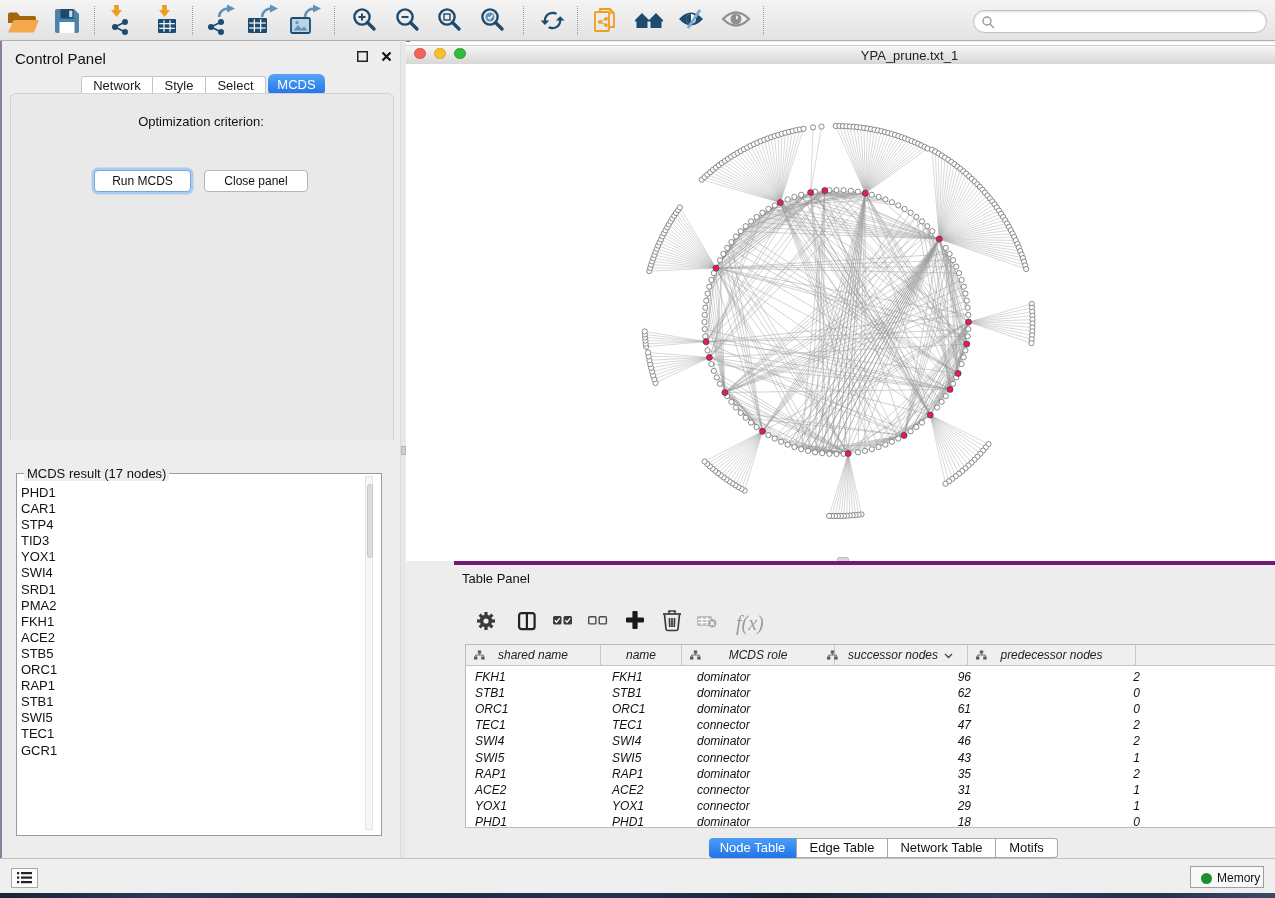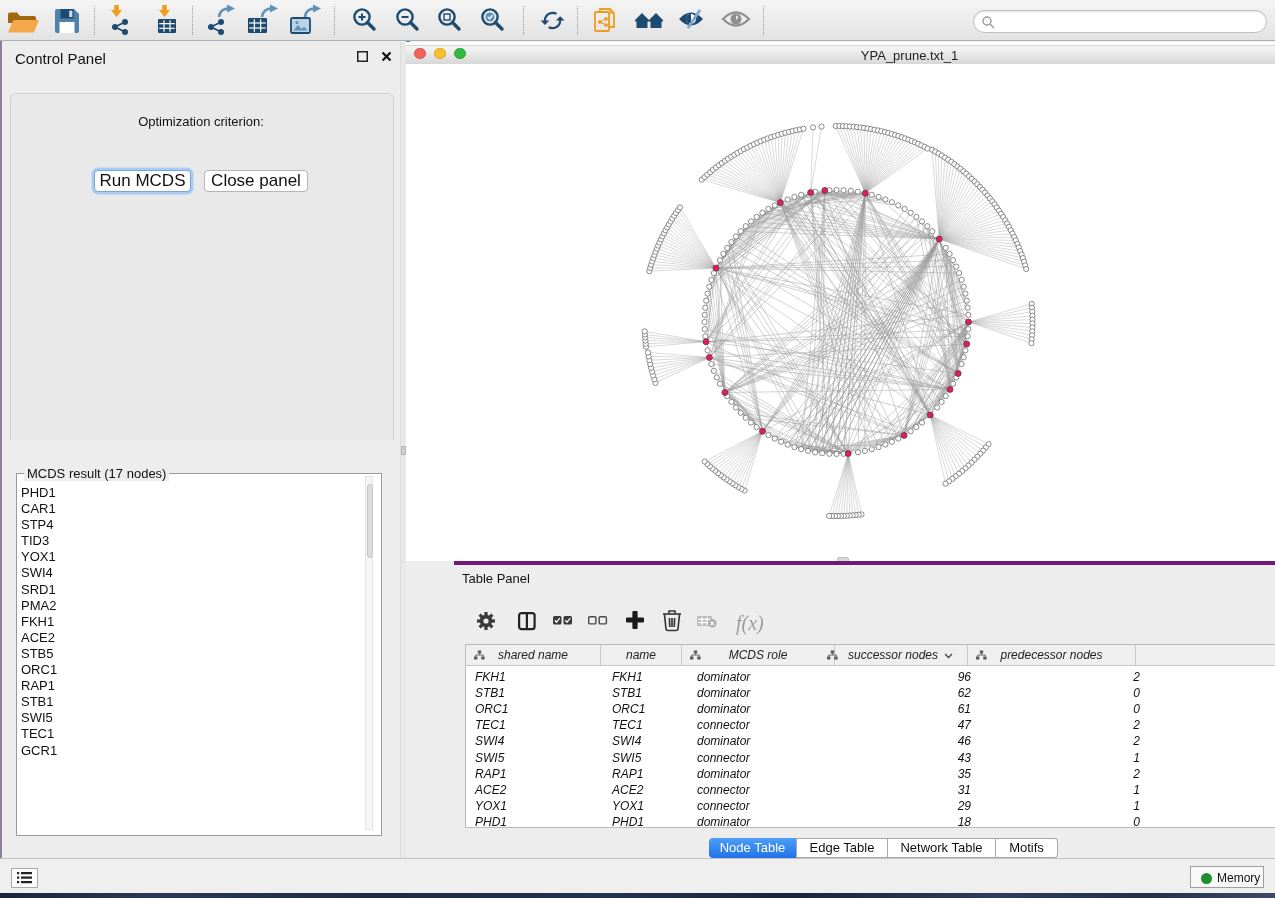--- a/index.html
+++ b/index.html
@@ -21,21 +21,21 @@
 #cpanel { left:2px; top:42px; width:398px; height:816px; background:#ededed; }
 #cp-title { position:absolute; left:13px; top:8px; font-size:15px; color:#111; }
 .winbtn { position:absolute; top:9px; width:11px; height:11px; }
 #cp-tabs { position:absolute; left:0; top:34px; width:100%; height:19px; }
 .tab { position:absolute; top:0; height:19px; background:#fff; border:1px solid #c4c4c4; font-size:13px; text-align:center; line-height:17px; color:#1a1a1a; }
 .tab.sel { background:linear-gradient(#55a5f5,#1e70e8); color:#fff; border:none; border-radius:6px; top:-2px; height:22px; line-height:21px; }
 #cp-pane { position:absolute; left:8px; top:51px; width:384px; height:347px; background:#e9e9e9; border:1px solid #d2d2d2; border-radius:6px 6px 0 0; border-bottom:none; }
 #optlabel { position:absolute; left:0; top:72px; width:100%; text-align:center; font-size:13px; color:#111; }
 #dropdown { position:absolute; left:43px; top:95px; width:311px; height:20px; background:#fff; border:1px solid #b9b9b9; border-radius:4px; font-size:13px; line-height:18px; padding-left:9px; color:#111; }
 #dd-btn { position:absolute; right:-1px; top:-1px; width:21px; height:20px; background:linear-gradient(#6eb1f7,#2e7de5); border-radius:3px; }
-.btn { position:absolute; height:22px; background:#fff; border:1px solid #b5b5b5; border-radius:4px; font-size:17px; text-align:center; line-height:20px; color:#111; }
+.btn { position:absolute; height:22px; background:#fff; border:1px solid #b5b5b5; border-radius:4px; font-size:12px; text-align:center; line-height:20px; color:#111; }
 #runbtn { left:92px; top:128px; width:97px; box-shadow:0 0 0 2.5px #a9cdf2; border-color:#7aa7d8; }
 #closebtn { left:202px; top:128px; width:104px; }
 #fieldset { position:absolute; left:14px; top:431px; width:366px; height:363px; border:1px solid #9a9a9a; background:#fff; }
 #fs-legend { position:absolute; left:7px; top:-8px; background:#ededed; padding:0 3px; font-size:13px; color:#111; }
 #fs-list { position:absolute; left:4px; top:11px; font-size:13px; line-height:16.1px; color:#111; }
 #fs-scroll { position:absolute; right:8px; top:2px; width:8px; height:354px; background:#f6f6f6; border:1px solid #e4e4e4; }
 #fs-thumb { position:absolute; left:0.5px; top:7px; width:6px; height:74px; background:#dcdcdc; border:1px solid #c8c8c8; border-radius:3px; }
 
 
 #vdivider { left:400px; top:42px; width:6px; height:816px; background:#e8e8e8; border-left:1px solid #dcdcdc; }
@@ -227,20 +227,26 @@
 <div class="abs" id="ledge"></div>
 
 <div class="abs" id="cpanel">
   <div id="cp-title">Control Panel</div>
   <svg class="winbtn" style="left:355px" width="11" height="11" viewBox="0 0 11 11">
       <rect x="0.75" y="0.75" width="9.5" height="9.5" fill="none" stroke="#222" stroke-width="1.5"></rect>
     </svg>
   <svg class="winbtn" style="left:379px" width="11" height="11" viewBox="0 0 11 11">
       <path d="M1.5 1.5 L9.5 9.5 M9.5 1.5 L1.5 9.5" stroke="#111" stroke-width="2.2"></path>
     </svg>
+  <div id="cp-tabs">
+    <div class="tab" style="left:79px;width:72px;border-radius:3px 0 0 0">Network</div>
+    <div class="tab" style="left:151px;width:53px;border-left:none">Style</div>
+    <div class="tab" style="left:204px;width:60px;border-left:none;border-radius:0 3px 0 0">Select</div>
+    <div class="tab sel" style="left:266px;width:57px">MCDS</div>
+  </div>
   <div id="cp-pane"></div>
   <div id="optlabel">Optimization criterion:</div>
   <div class="btn" id="runbtn">Run MCDS</div>
   <div class="btn" id="closebtn">Close panel</div>
   <div id="fieldset">
     <div id="fs-legend">MCDS result (17 nodes)</div>
     <div id="fs-list">PHD1<br>CAR1<br>STP4<br>TID3<br>YOX1<br>SWI4<br>SRD1<br>PMA2<br>FKH1<br>ACE2<br>STB5<br>ORC1<br>RAP1<br>STB1<br>SWI5<br>TEC1<br>GCR1</div>
     <div id="fs-scroll">
         <div id="fs-thumb"></div>
       </div>

